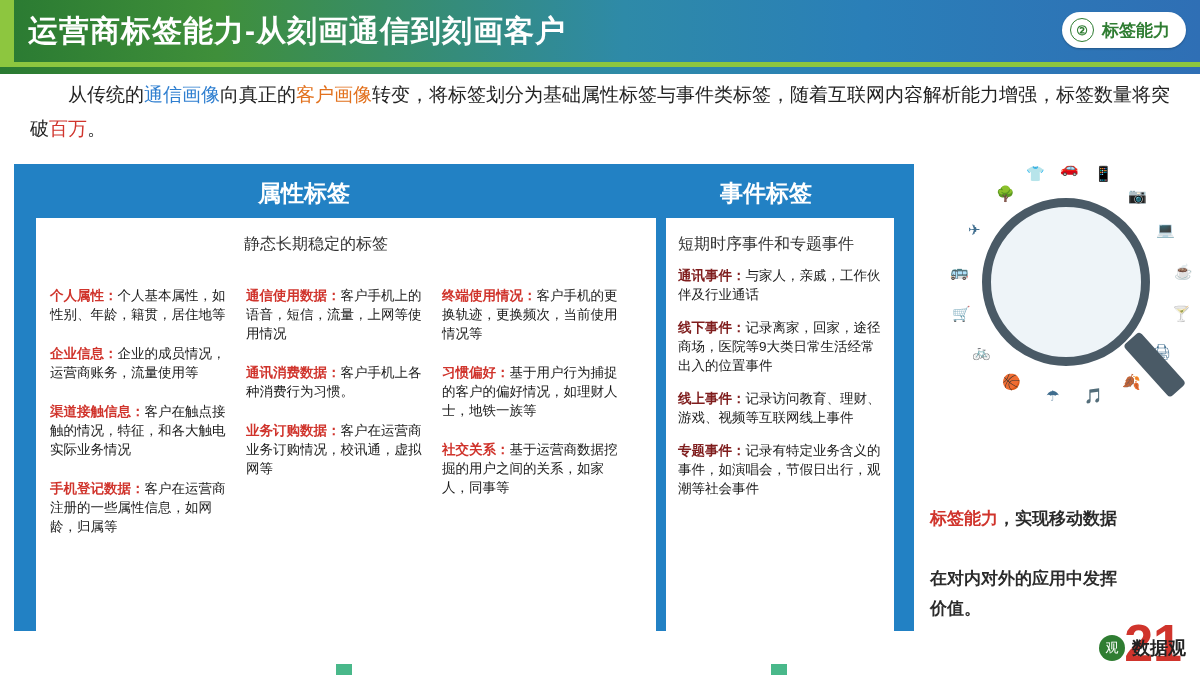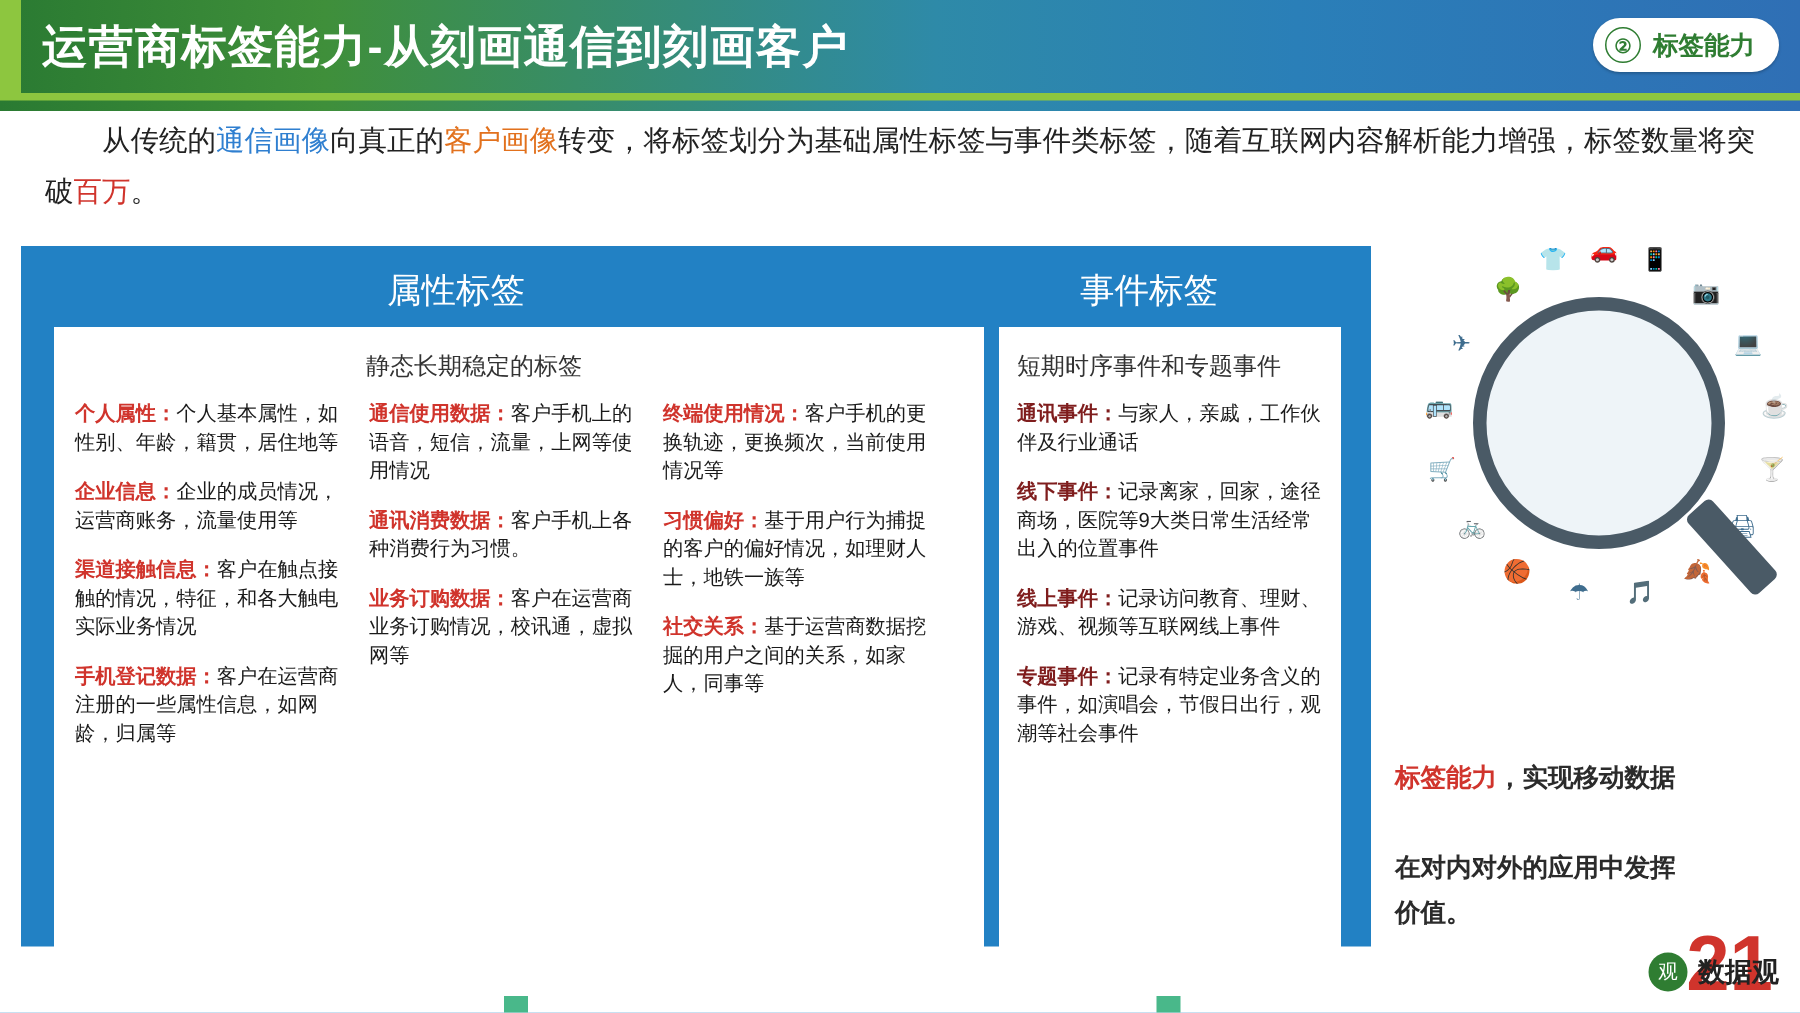--- a/index.html
+++ b/index.html
@@ -88,21 +88,21 @@
   
   .panel {
     position: absolute;
     left: 14px; top: 164px;
     width: 900px; height: 467px;
     background: #2281c4;
   }
   .panel-title {
     position: absolute;
     font-size: 23px;
-    font-weight: normal;
+    font-weight: bold;
     color: #ffffff;
   }
   .panel-title.attr { left: 244px; top: 14px; }
   .panel-title.event { left: 706px; top: 14px; }
 
   
   .white-box {
     position: absolute;
     background: #ffffff;
   }
@@ -134,20 +134,21 @@
     width: 596px;
     display: flex;
     gap: 10px;
   }
   .col { width: 186px; }
   .item {
     font-size: 13.5px;
     line-height: 19px;
     color: #1a1a1a;
     margin-bottom: 14px;
+    margin-top: 20px;
   }
   .item .k {
     color: #d0342c;
     font-weight: bold;
   }
   .ev-list {
     position: absolute;
     left: 12px; top: 48px;
     width: 206px;
   }

